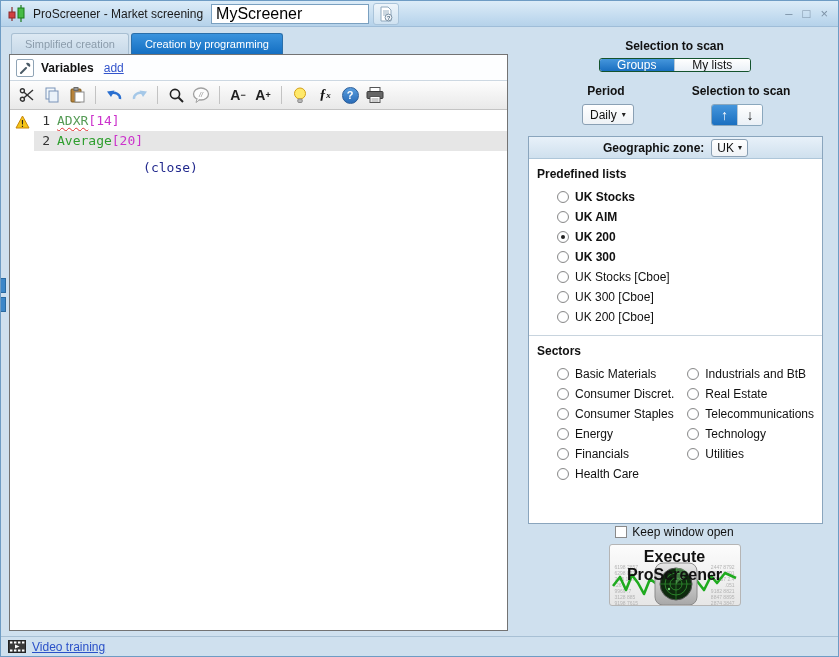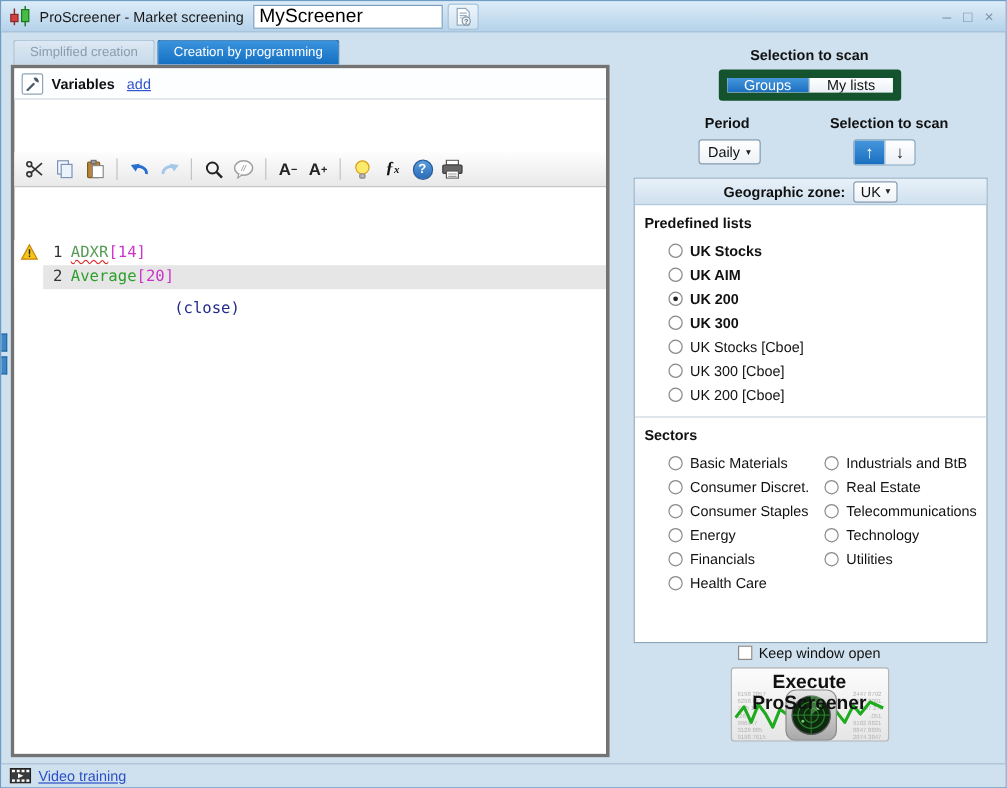--- a/index.html
+++ b/index.html
@@ -19,21 +19,21 @@
   .tb-spacer { flex:1; }
   .win-controls { display:flex; gap:10px; margin-right:4px; color:#7d92a6; font-size:13px; }
   .win-controls span { cursor:default; line-height:18px; }
 
   
   .left-panel { position:absolute; left:8px; top:32px; width:499px; bottom:25px; }
   .tabs { display:flex; height:21px; margin-left:2px; }
   .tab { padding:0 13px; line-height:20px; font-size:11px; border:1px solid #a8bfd2; border-bottom:none; border-radius:3px 3px 0 0; margin-right:2px; }
   .tab.inactive { background:linear-gradient(#dde9f3,#c7d9e9); color:#8b9cab; }
   .tab.active { background:linear-gradient(#3a93dd,#146fc2); color:#fff; border-color:#2a6faa; }
-  .left-box { position:absolute; top:21px; left:0; right:0; bottom:0; background:#fff; border:3px solid #737373; display:flex; flex-direction:column;gap:44px; }
+  .left-box { position:absolute; top:21px; left:0; right:0; bottom:0; background:#fff; border:1px solid #737373; display:flex; flex-direction:column; }
 
   .vars-row { height:26px; display:flex; align-items:center; padding:0 6px; border-bottom:1px solid #cdd8e2; background:#fdfeff; }
   .wrench-box { width:18px; height:18px; border:1px solid #8fa4b6; border-radius:2px; display:flex; align-items:center; justify-content:center; margin-right:7px; background:#fff; }
   .vars-label { font-weight:bold; font-size:12px; margin-right:10px; }
   .add-link { color:#3355cc; text-decoration:underline; font-size:12px; }
 
   .toolbar { height:29px; display:flex; align-items:center; padding:0 6px; gap:3px;
     background:linear-gradient(#fdfdfd,#e9e9e9); border-bottom:1px solid #c4c4c4; }
   .tbtn { width:22px; height:22px; display:flex; align-items:center; justify-content:center; border-radius:2px; }
   .tsep { width:1px; height:18px; background:#c3c3c3; margin:0 4px; }
@@ -50,21 +50,21 @@
   .code-line.current .line-rest { background:#e6e6e6; }
   .gut-num { width:16px; text-align:right; color:#333; margin-right:7px; flex:none; }
   .tok-fn-err { color:#569b56; text-decoration:underline wavy #e03030 1px; text-underline-offset:2px; }
   .tok-fn { color:#2e9e2e; }
   .tok-num { color:#cc33cc; }
   .tok-kw { color:#232a8e;margin-top:27px; }
 
   
   .right-panel { position:absolute; left:515px; top:26px; width:317px; bottom:20px; }
   .rp-heading { text-align:center; font-weight:bold; font-size:12px; margin-top:12px; }
-  .segmented { width:152px; margin:5px auto 0; display:flex; height:26px; border:7px solid #14532d; border-radius:3px; overflow:hidden; background:#fff; }
+  .segmented { width:152px; margin:5px auto 0; display:flex; height:14px; border:1px solid #14532d; border-radius:3px; overflow:hidden; background:#fff; }
   .seg { flex:1; display:flex; align-items:center; justify-content:center; font-size:12px; }
   .seg.active { background:linear-gradient(#4596dc,#1a6fc0); color:#fff; }
   .seg.idle { background:linear-gradient(#ffffff,#eaf0f6); color:#111; border-left:1px solid #b8c8d6; }
 
   .pscan-row { position:relative; height:16px; margin-top:12px; }
   .pscan-row .col1 { position:absolute; left:35px; width:110px; text-align:center; font-weight:bold; }
   .pscan-row .col2 { position:absolute; left:150px; width:150px; text-align:center; font-weight:bold; }
   .pctrl-row { position:relative; height:22px; margin-top:4px; }
   .dropdown { position:absolute; display:inline-flex; align-items:center; gap:5px; height:21px; padding:0 7px; background:linear-gradient(#ffffff,#eef2f6); border:1px solid #8aa0b4; border-radius:3px; font-size:12px; }
   .dd-period { left:66px; }

